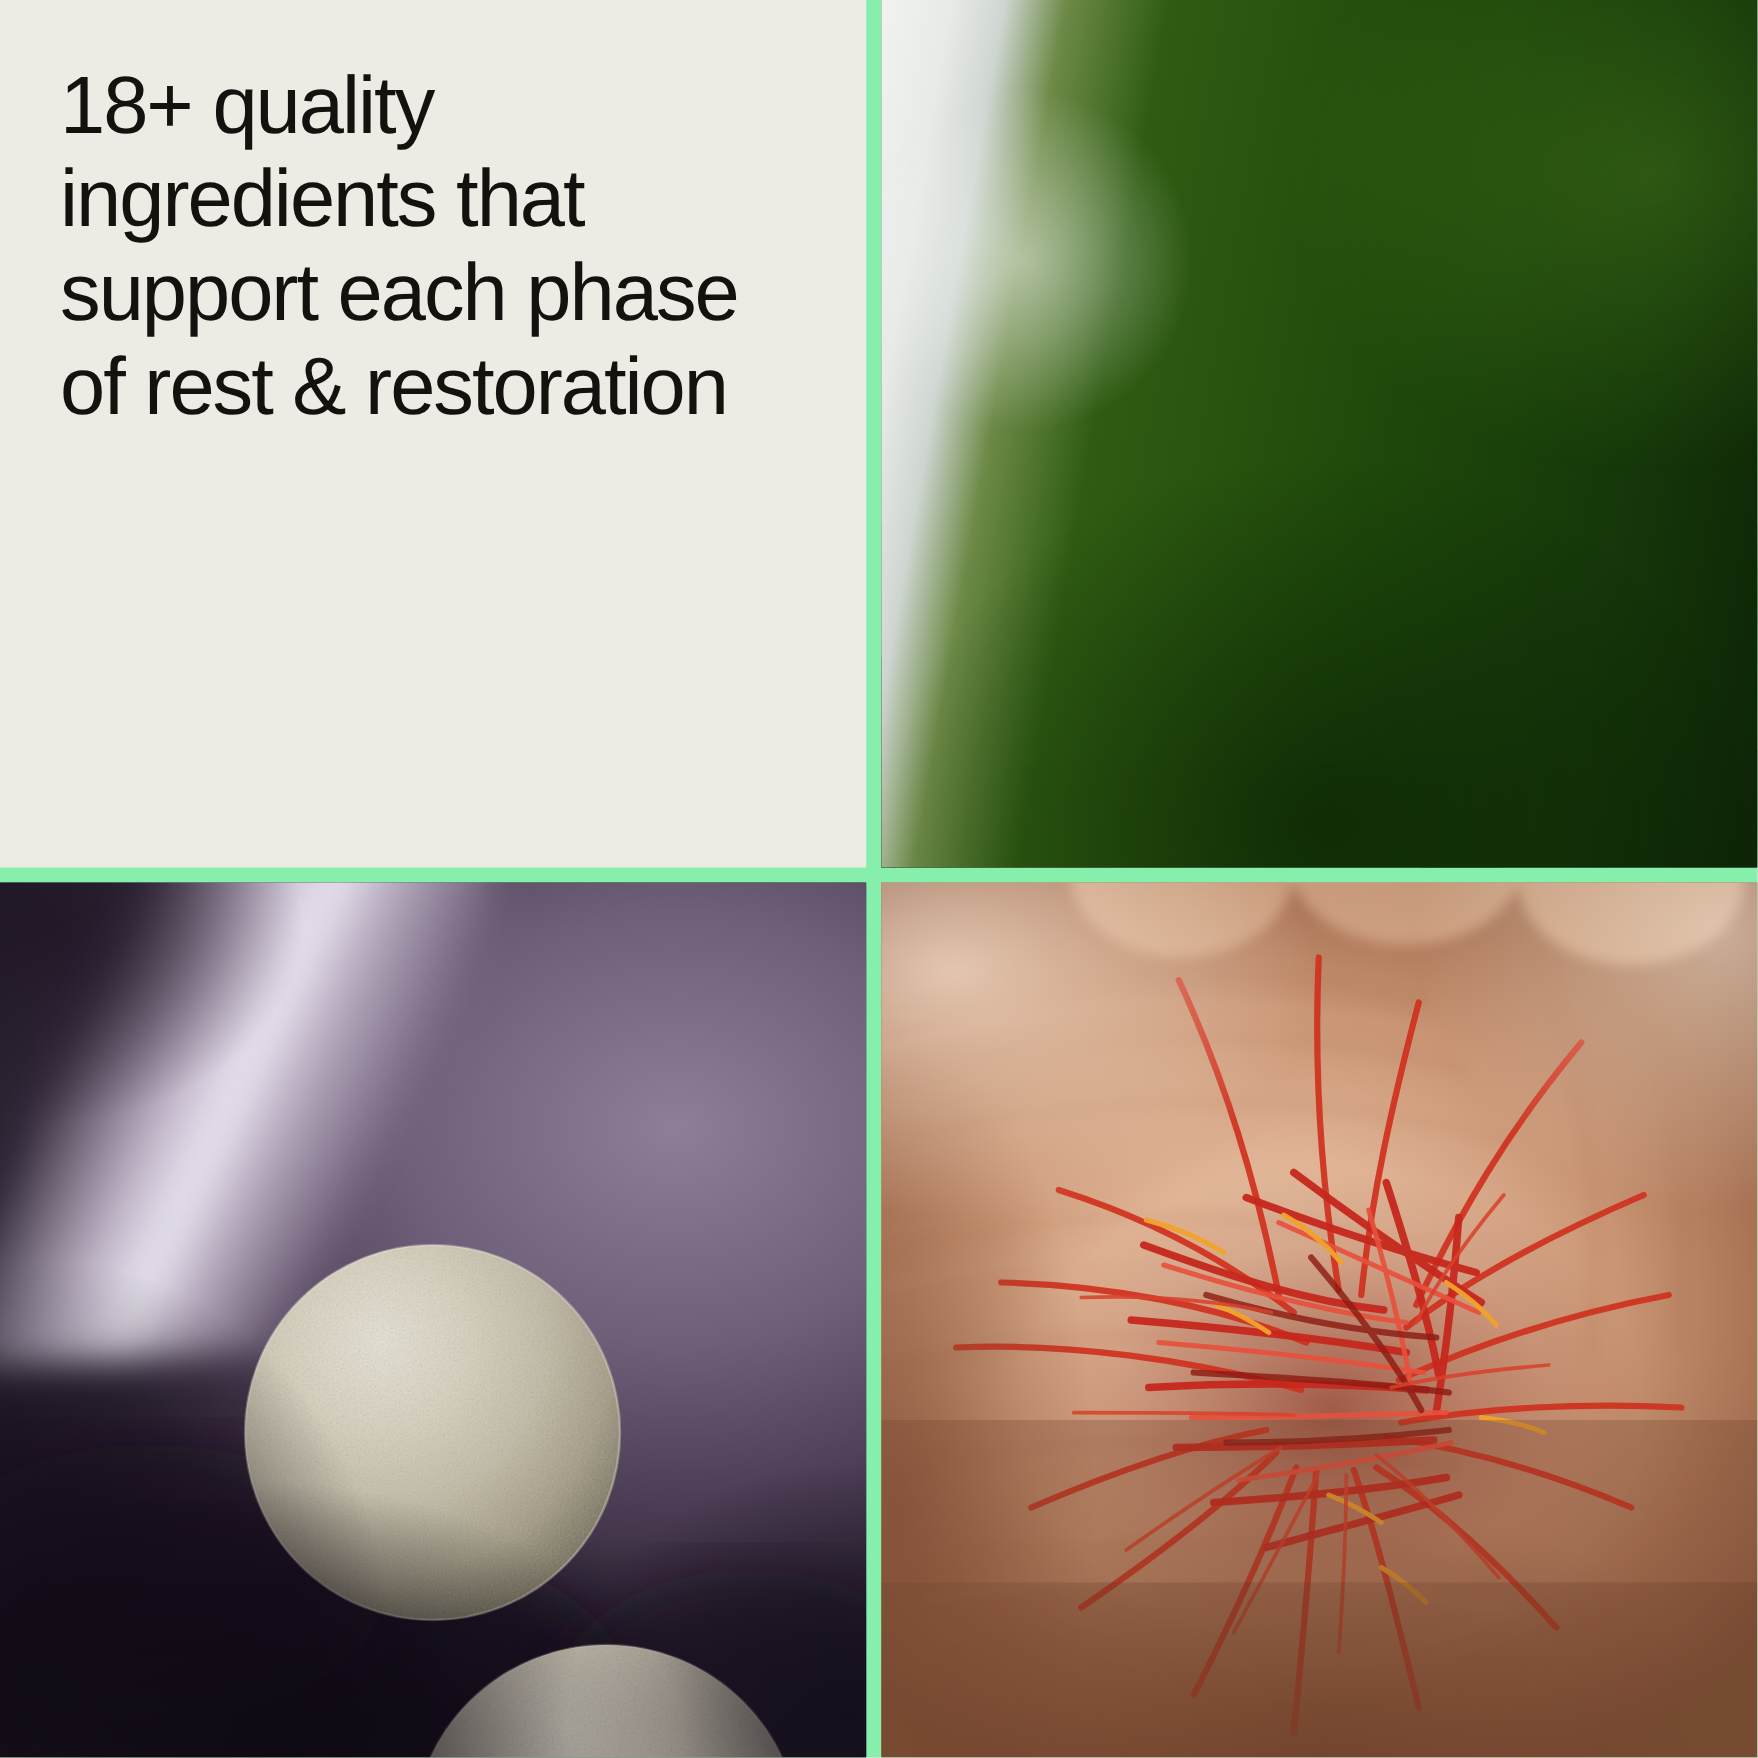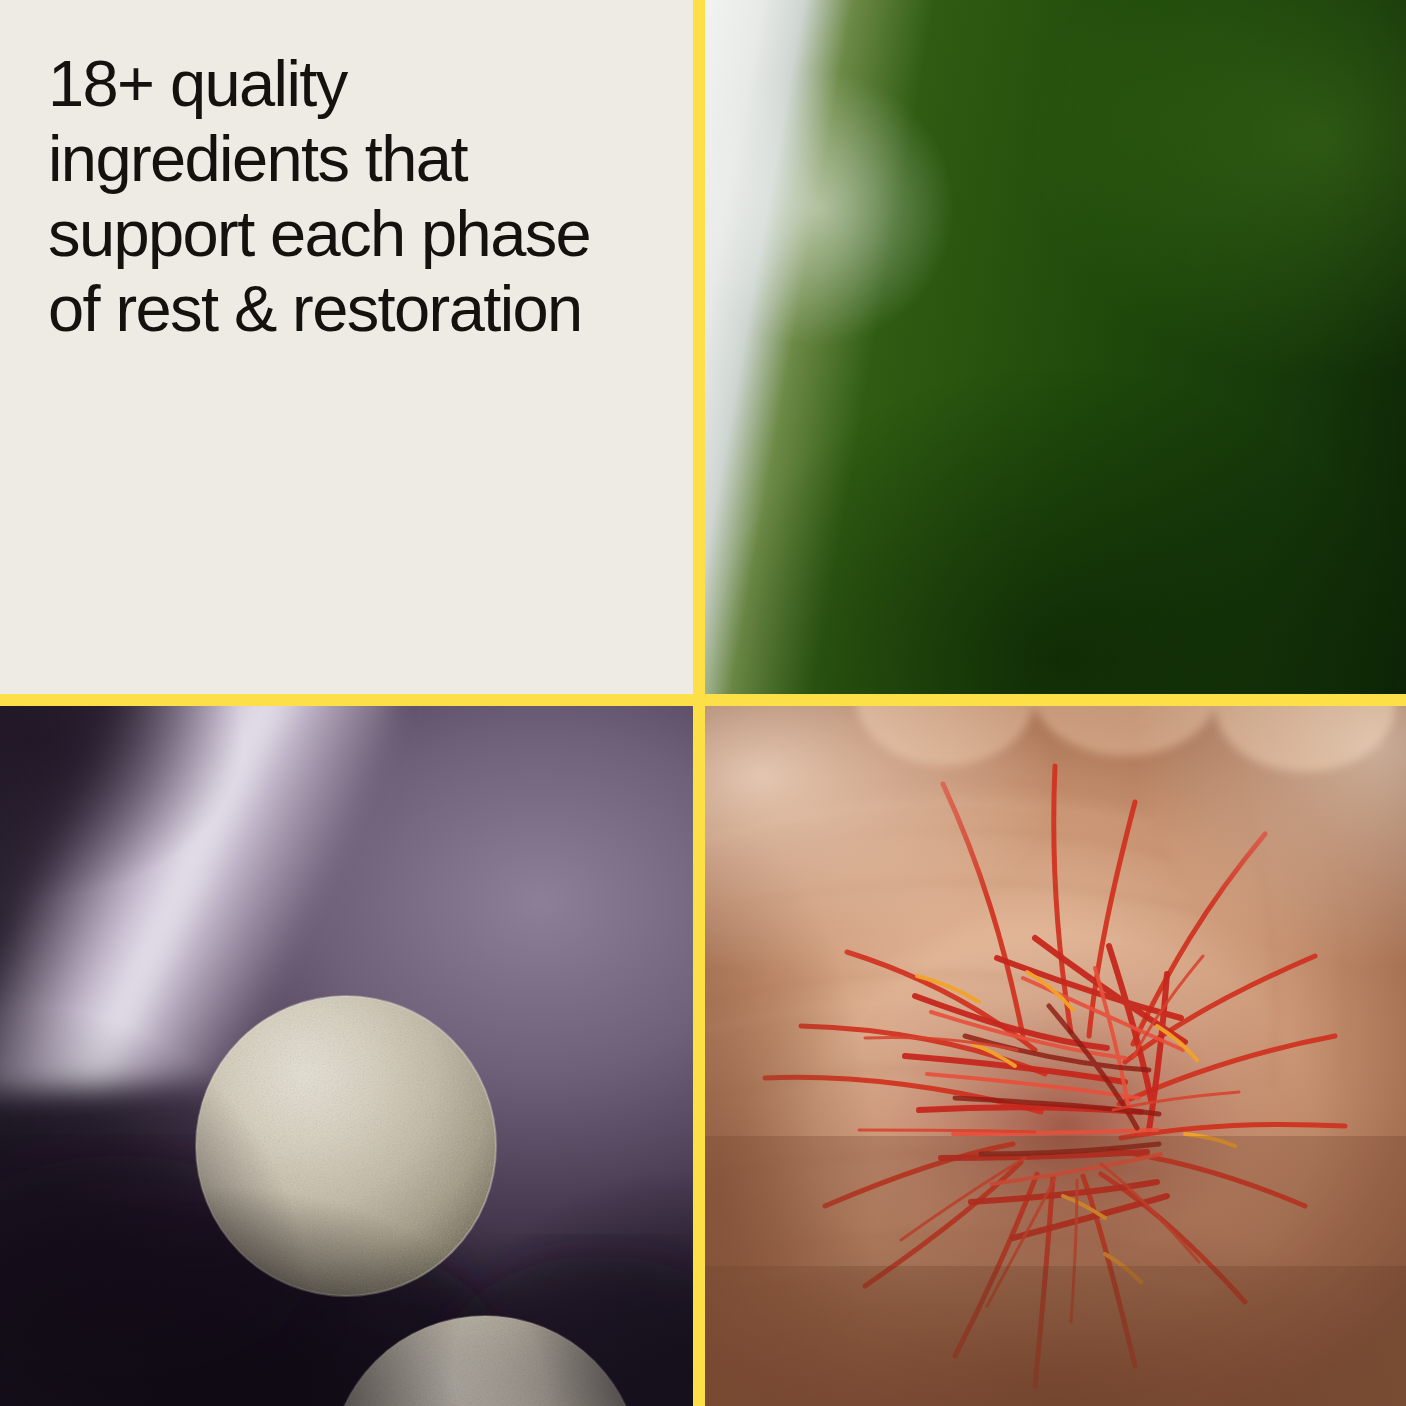--- a/index.html
+++ b/index.html
@@ -6,21 +6,21 @@
   * { margin:0; padding:0; box-sizing:border-box; }
   html,body {
     width:1406px; height:1406px;
     background:#EEEBE5;
     font-family:"Liberation Sans", sans-serif;
     overflow:hidden;
   }
   .board{
     position:relative;
     width:1406px; height:1406px;
-    background:#fde047;
+    background:#86efac;
   }
 
   
   .panel{ position:absolute; overflow:hidden; }
   .panel .art{ position:absolute; inset:0; }
 
   
   #panel-headline { left:0;   top:0;    width:693px; height:694px; background:#EEEBE5; }
   #panel-ashwagandha { left:705px; top:0;    width:701px; height:694px; background:#0c1a04; }
   #panel-magnesium   { left:0;   top:706px; width:693px; height:700px; background:#2b2130; }

